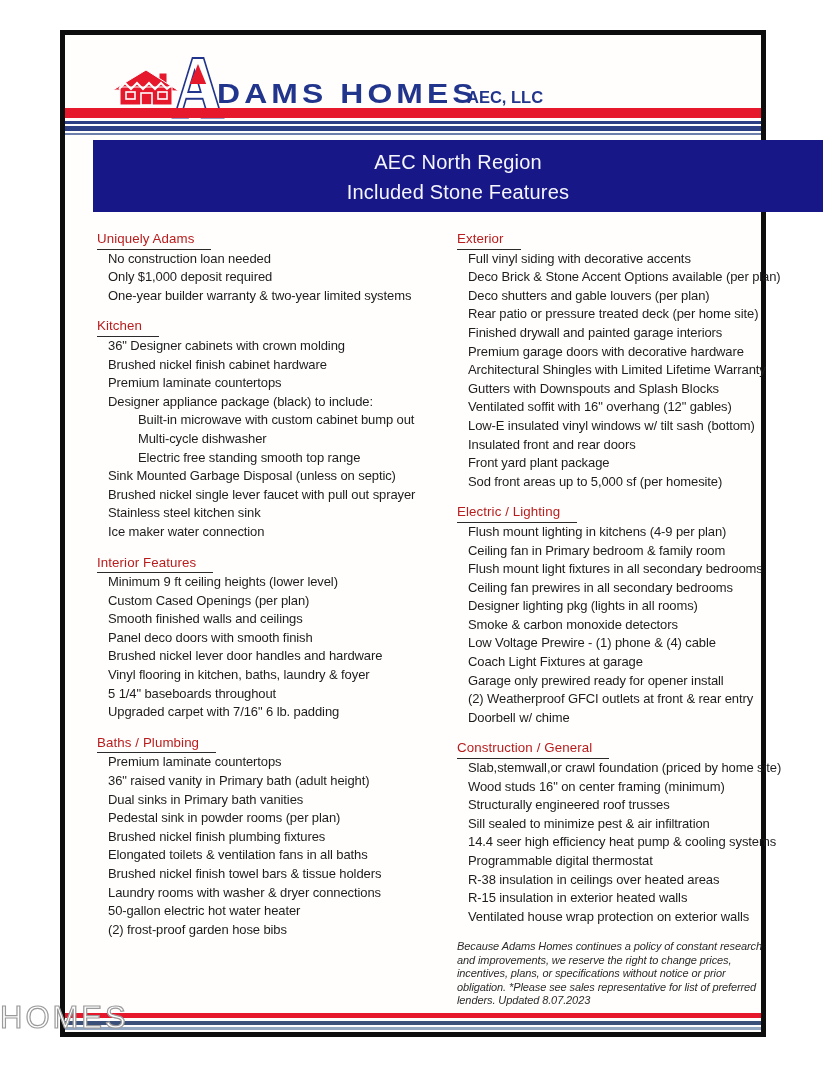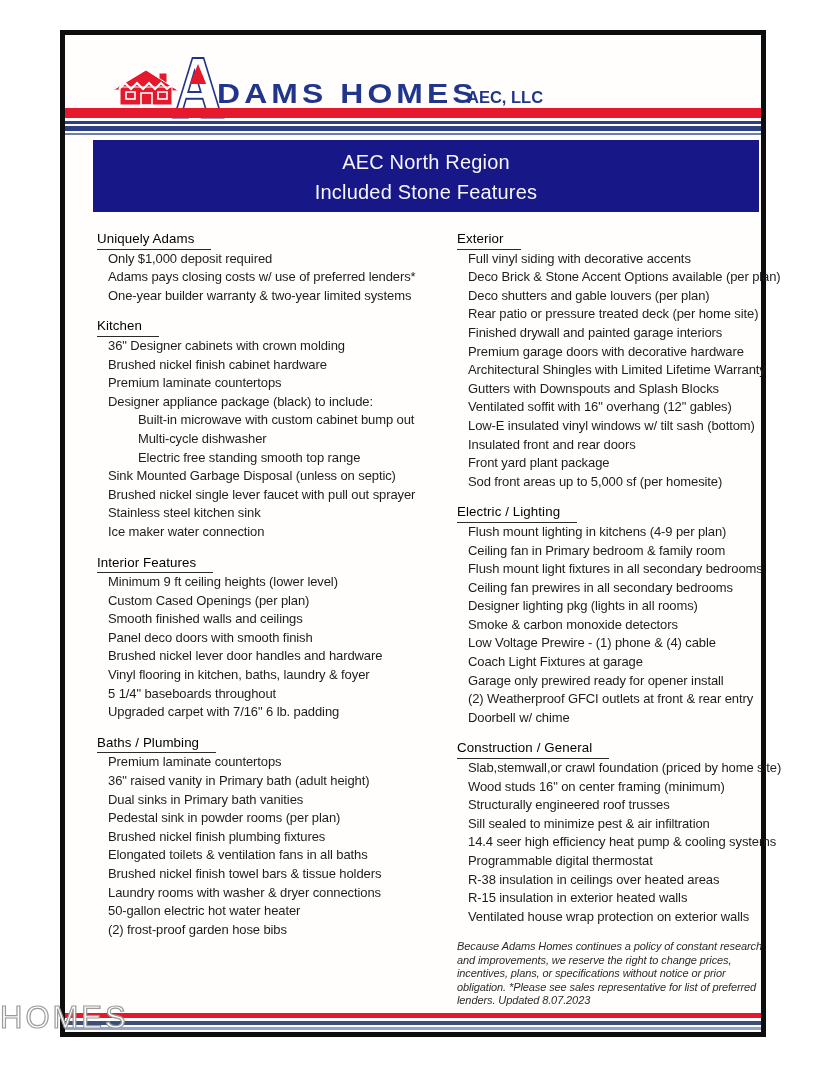--- a/index.html
+++ b/index.html
@@ -12,32 +12,32 @@
     border:5px solid #0d0d0d;background:#fffefd;box-sizing:border-box;
   }
   
   .logo-svg{position:absolute;left:40px;top:8px;width:460px;height:110px;}
   .h-red{position:absolute;left:0;right:0;top:73px;height:10px;background:#e5182c;}
   .h-rule1{position:absolute;left:0;right:0;top:86px;height:3px;background:#2c3f85;}
   .h-rule2{position:absolute;left:0;right:0;top:91px;height:5px;background:#2c3f85;}
   .h-rule3{position:absolute;left:0;right:0;top:98px;height:2px;background:#6d7fab;}
   
   .banner{
-    position:absolute;left:28px;top:105px;width:666px;height:72px;
+    position:absolute;left:28px;top:105px;width:730px;height:72px;
     background:#171787;color:#f5f6ff;text-align:center;
   }
   .banner .bl{font-size:20px;line-height:30px;letter-spacing:.2px;}
   .banner .bl1{margin-top:7px;}
   
   .cols{position:absolute;left:32px;top:194px;right:6px;display:flex;}
   .col0{width:336px;flex:0 0 336px;}
   .col1{width:322px;flex:0 0 322px;margin-left:24px;}
   .sec{margin-bottom:11px;}
   .sec-title{
-    display:inline-block;font-size:13.3px;line-height:18.6px;color:#000000;
+    display:inline-block;font-size:13.3px;line-height:18.6px;color:#b91c1c;
     border-bottom:1.5px solid #2a2a2a;padding-right:17px;letter-spacing:.1px;
   }
   .item{
     font-size:13px;line-height:18.6px;padding-left:11px;color:#1d1d1d;
     white-space:nowrap;letter-spacing:-0.1px;
   }
   .item.indent{padding-left:41px;}
   
   .disclaimer{
     margin-top:14px;font-style:italic;font-size:11px;line-height:13.4px;
@@ -87,21 +87,21 @@
   <div class="h-rule2"></div>
   <div class="h-rule3"></div>
 
   <div class="banner">
     <div class="bl bl1">AEC North Region</div>
     <div class="bl">Included Stone Features</div>
   </div>
 
   <div class="cols">
     <div class="col0">
-        <div class="sec"><div class="sec-title">Uniquely Adams</div><div class="item">Only $1,000 deposit required</div><div class="item">Adams pays closing costs w/ use of preferred lenders*</div><div class="item">One-year builder warranty &amp; two-year limited systems</div></div>
+        <div class="sec"><div class="sec-title">Uniquely Adams</div><div class="item">No construction loan needed</div><div class="item">Only $1,000 deposit required</div><div class="item">One-year builder warranty &amp; two-year limited systems</div></div>
         <div class="sec"><div class="sec-title">Kitchen</div><div class="item">36" Designer cabinets with crown molding</div><div class="item">Brushed nickel finish cabinet hardware</div><div class="item">Premium laminate countertops</div><div class="item">Designer appliance package (black) to include:</div><div class="item indent">Built-in microwave with custom cabinet bump out</div><div class="item indent">Multi-cycle dishwasher</div><div class="item indent">Electric free standing smooth top range</div><div class="item">Sink Mounted Garbage Disposal (unless on septic)</div><div class="item">Brushed nickel single lever faucet with pull out sprayer</div><div class="item">Stainless steel kitchen sink</div><div class="item">Ice maker water connection</div></div>
         <div class="sec"><div class="sec-title">Interior Features</div><div class="item">Minimum 9 ft ceiling heights (lower level)</div><div class="item">Custom Cased Openings (per plan)</div><div class="item">Smooth finished walls and ceilings</div><div class="item">Panel deco doors with smooth finish</div><div class="item">Brushed nickel lever door handles and hardware</div><div class="item">Vinyl flooring in kitchen, baths, laundry &amp; foyer</div><div class="item">5 1/4" baseboards throughout</div><div class="item">Upgraded carpet with 7/16" 6 lb. padding</div></div>
         <div class="sec"><div class="sec-title">Baths / Plumbing</div><div class="item">Premium laminate countertops</div><div class="item">36" raised vanity in Primary bath (adult height)</div><div class="item">Dual sinks in Primary bath vanities</div><div class="item">Pedestal sink in powder rooms (per plan)</div><div class="item">Brushed nickel finish plumbing fixtures</div><div class="item">Elongated toilets &amp; ventilation fans in all baths</div><div class="item">Brushed nickel finish towel bars &amp; tissue holders</div><div class="item">Laundry rooms with washer &amp; dryer connections</div><div class="item">50-gallon electric hot water heater</div><div class="item">(2) frost-proof garden hose bibs</div></div>
       </div>
     <div class="col1">
       <div>
           <div class="sec"><div class="sec-title">Exterior</div><div class="item">Full vinyl siding with decorative accents</div><div class="item">Deco Brick &amp; Stone Accent Options available (per plan)</div><div class="item">Deco shutters and gable louvers (per plan)</div><div class="item">Rear patio or pressure treated deck (per home site)</div><div class="item">Finished drywall and painted garage interiors</div><div class="item">Premium garage doors with decorative hardware</div><div class="item">Architectural Shingles with Limited Lifetime Warranty</div><div class="item">Gutters with Downspouts and Splash Blocks</div><div class="item">Ventilated soffit with 16" overhang (12" gables)</div><div class="item">Low-E insulated vinyl windows w/ tilt sash (bottom)</div><div class="item">Insulated front and rear doors</div><div class="item">Front yard plant package</div><div class="item">Sod front areas up to 5,000 sf (per homesite)</div></div>
           <div class="sec"><div class="sec-title">Electric / Lighting</div><div class="item">Flush mount lighting in kitchens (4-9 per plan)</div><div class="item">Ceiling fan in Primary bedroom &amp; family room</div><div class="item">Flush mount light fixtures in all secondary bedrooms</div><div class="item">Ceiling fan prewires in all secondary bedrooms</div><div class="item">Designer lighting pkg (lights in all rooms)</div><div class="item">Smoke &amp; carbon monoxide detectors</div><div class="item">Low Voltage Prewire - (1) phone &amp; (4) cable</div><div class="item">Coach Light Fixtures at garage</div><div class="item">Garage only prewired ready for opener install</div><div class="item">(2) Weatherproof GFCI outlets at front &amp; rear entry</div><div class="item">Doorbell w/ chime</div></div>
           <div class="sec"><div class="sec-title">Construction / General</div><div class="item">Slab,stemwall,or crawl foundation (priced by home site)</div><div class="item">Wood studs 16" on center framing (minimum)</div><div class="item">Structurally engineered roof trusses</div><div class="item">Sill sealed to minimize pest &amp; air infiltration</div><div class="item">14.4 seer high efficiency heat pump &amp; cooling systems</div><div class="item">Programmable digital thermostat</div><div class="item">R-38 insulation in ceilings over heated areas</div><div class="item">R-15 insulation in exterior heated walls</div><div class="item">Ventilated house wrap protection on exterior walls</div></div>
         </div>

